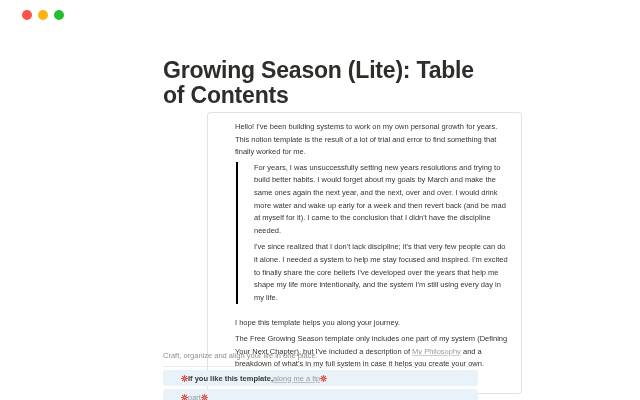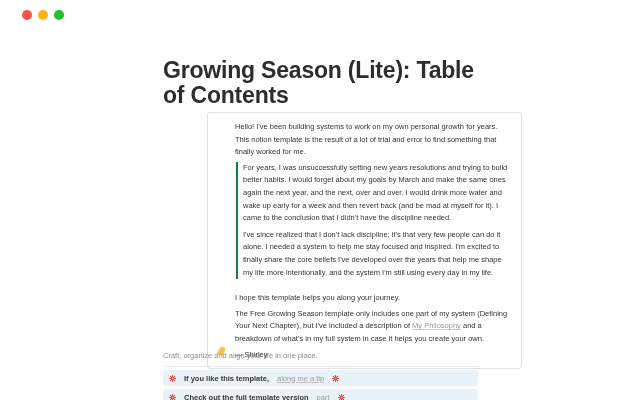--- a/index.html
+++ b/index.html
@@ -40,22 +40,22 @@
     display: flex; align-items: flex-end; gap: 7px; margin-left: 44px;
   }
   .intro-callout .emoji-col { flex: 0 0 12px; padding-top: 1px; }
   .intro-callout .content { flex: 1; min-width: 0; }
 
   .body-text {
     font-size: 7.5px; line-height: 12.6px; color: #37352F;
   }
   .p-intro { margin-bottom: 3px; }
   .quote-block {
-    border-left: 2px solid #15803d;
-    padding-left: 5px;
+    border-left: 2px solid #000000;
+    padding-left: 16px;
     margin: 0 0 13px 1px;
   }
   .quote-block .q1 { margin-bottom: 4px; }
   .p-free { margin-bottom: 3px; }
   .p-hope { margin-bottom: 3px; }
 
   .muted-link {
     color: #9B9A97;
     text-decoration: underline;
     text-decoration-color: rgba(55,53,47,0.25);
@@ -71,22 +71,22 @@
   .divider {
     position: absolute; top: 366px; left: 163px; width: 315px;
     height: 1px; background: #ECEBE9;
   }
 
   
   .blue-callout {
     position: absolute; left: 163px; width: 315px; height: 16px;
     background: #E9F2F8;
     border-radius: 3px;
-    display: flex; align-items: center; gap: 8px;
-    padding: 0 6px;
+    display: flex; align-items: center; gap: 0;
+    padding: 0 18px;
     font-size: 7.5px; color: #37352F;
   }
   .blue-callout.row1 { top: 370px; }
   .blue-callout.row2 { top: 389px; }
   .blue-callout .bold-seg { font-weight: bold; color: #3A3835; }
   .flower-icon { display: inline-flex; flex: 0 0 auto; }
 
   .wave-icon { display: inline-block; }
 </style>
 </head>
@@ -165,21 +165,20 @@
     <svg width="7" height="7" viewBox="0 0 10 10">
       <g stroke="#D8453C" stroke-width="1.5" stroke-linecap="round">
         <line x1="5" y1="0.8" x2="5" y2="9.2"></line>
         <line x1="0.8" y1="5" x2="9.2" y2="5"></line>
         <line x1="2" y1="2" x2="8" y2="8"></line>
         <line x1="8" y1="2" x2="2" y2="8"></line>
       </g>
       <circle cx="5" cy="5" r="1.4" fill="#F0968F"></circle>
     </svg>
   </span>
-  <span class="bold-seg">Check out the full template version</span>
   <span class="muted-link">part</span>
   <span class="flower-icon">
     <svg width="7" height="7" viewBox="0 0 10 10">
       <g stroke="#D8453C" stroke-width="1.5" stroke-linecap="round">
         <line x1="5" y1="0.8" x2="5" y2="9.2"></line>
         <line x1="0.8" y1="5" x2="9.2" y2="5"></line>
         <line x1="2" y1="2" x2="8" y2="8"></line>
         <line x1="8" y1="2" x2="2" y2="8"></line>
       </g>
       <circle cx="5" cy="5" r="1.4" fill="#F0968F"></circle>

